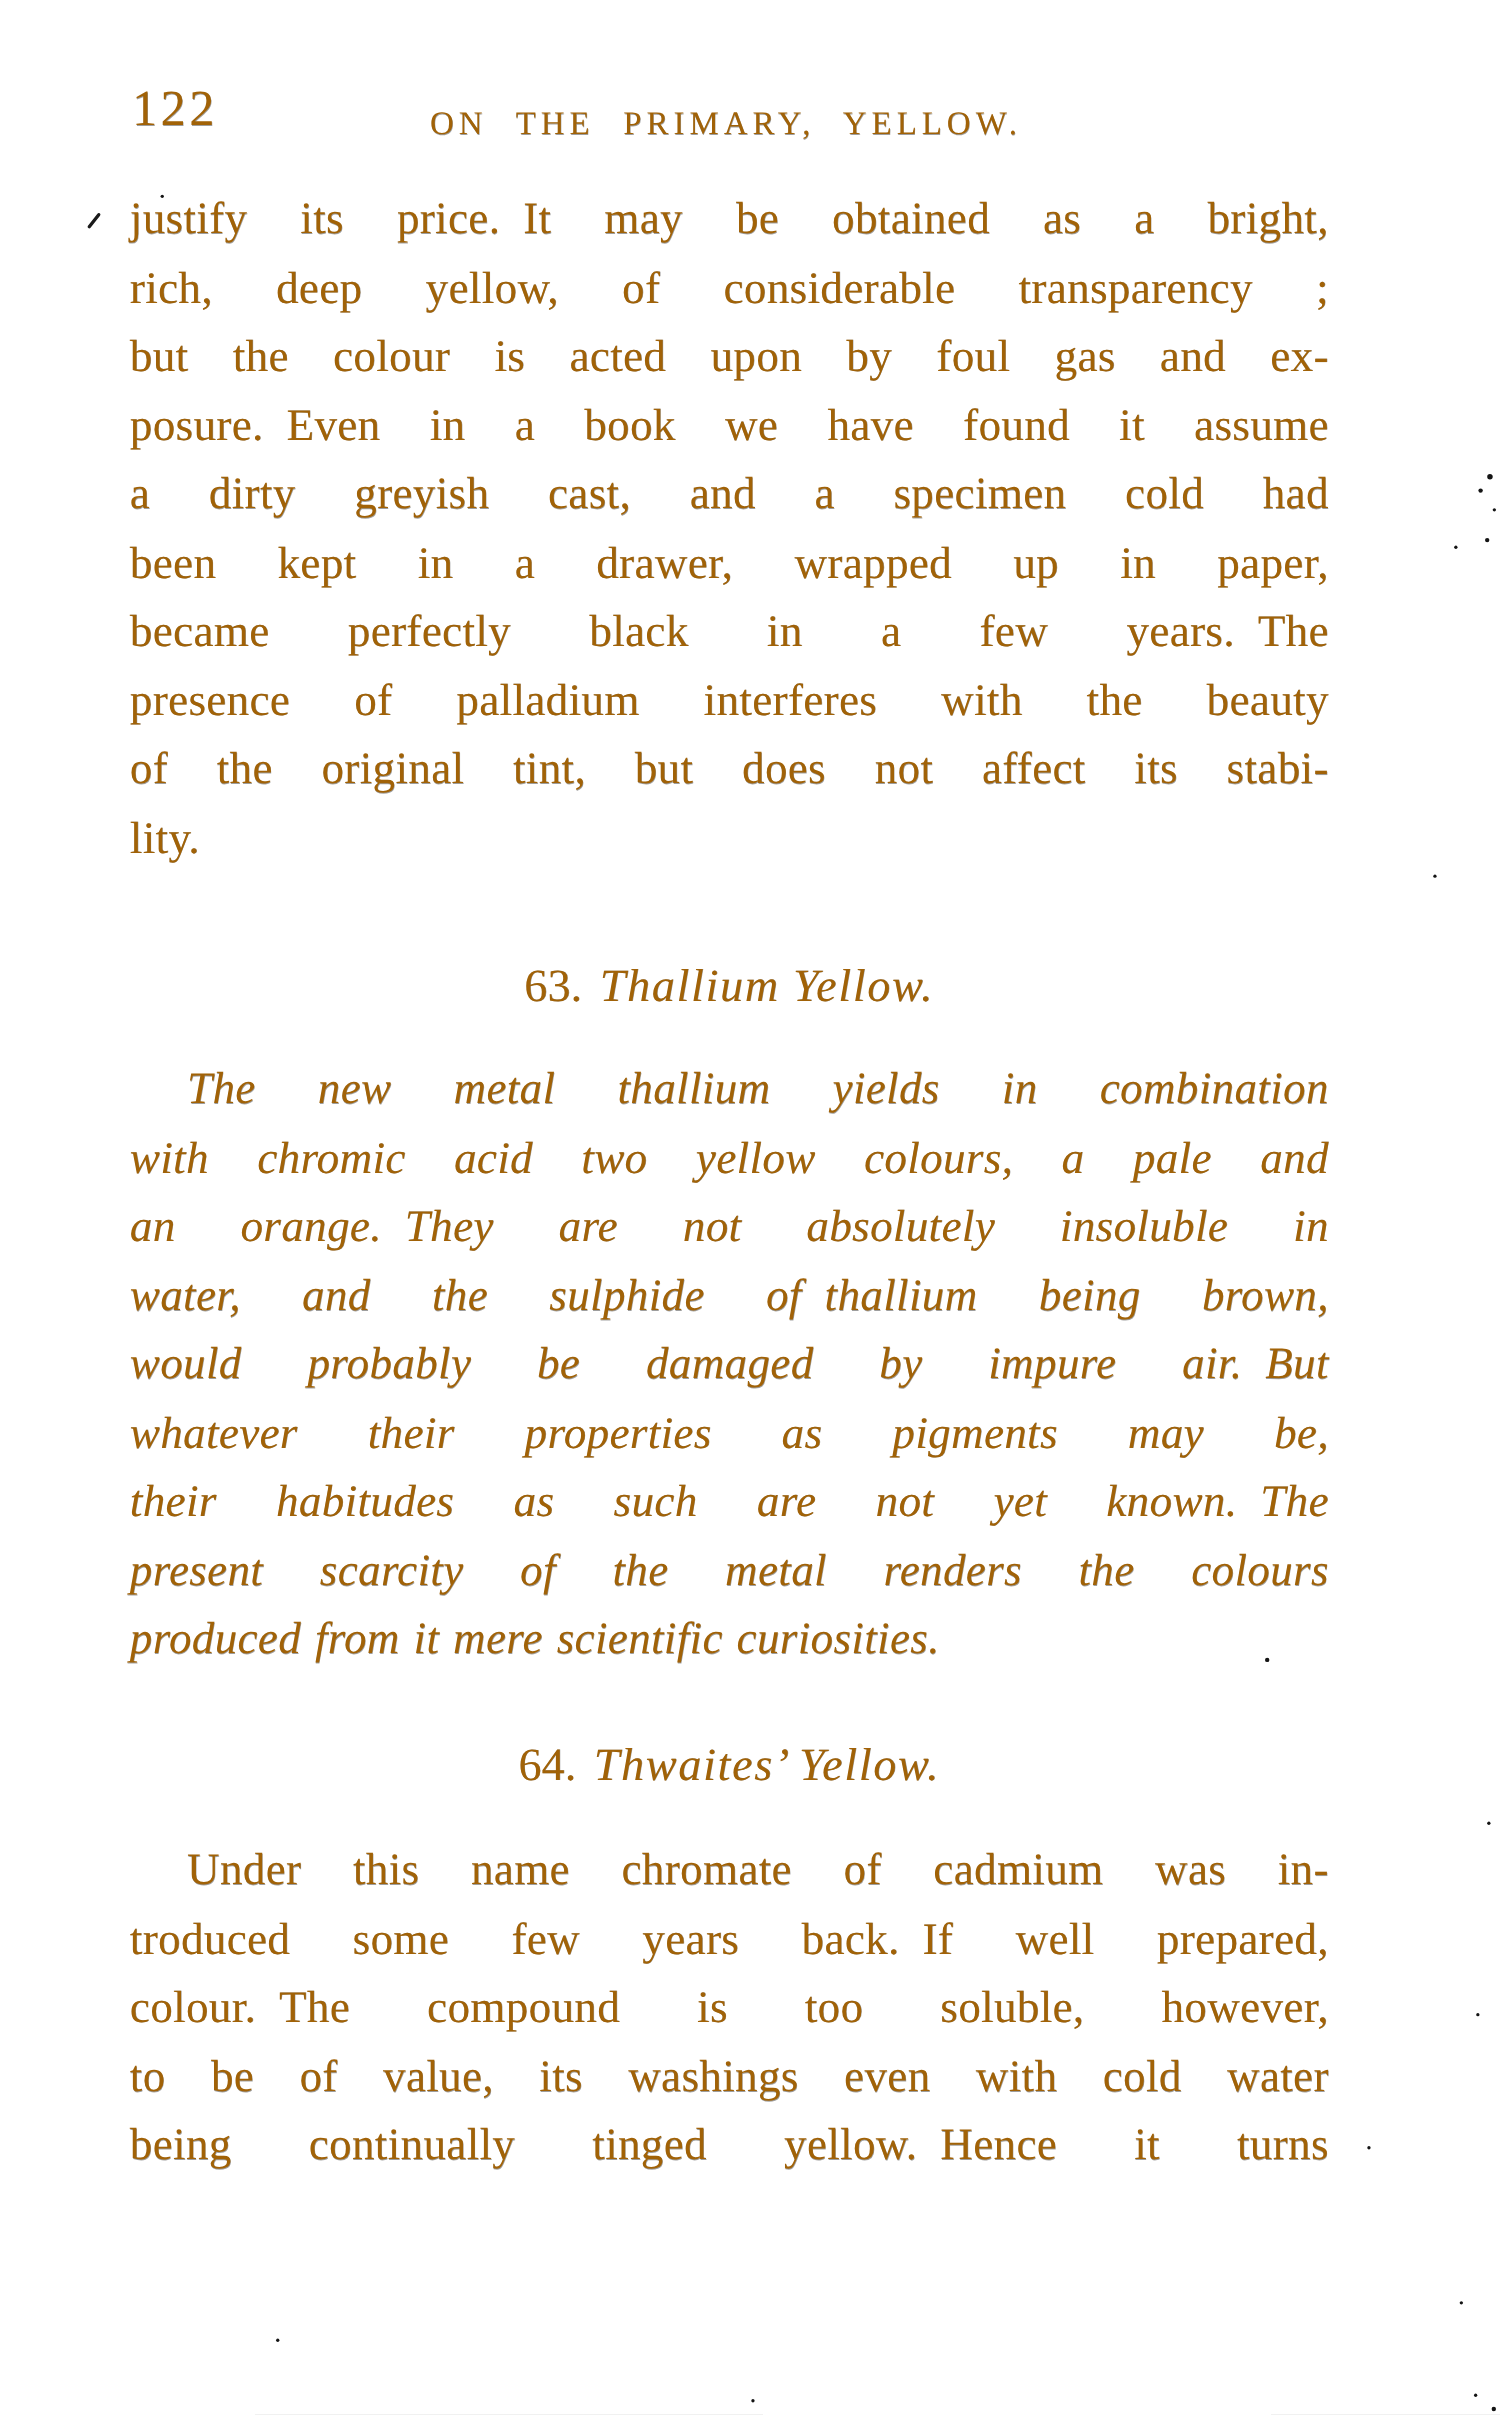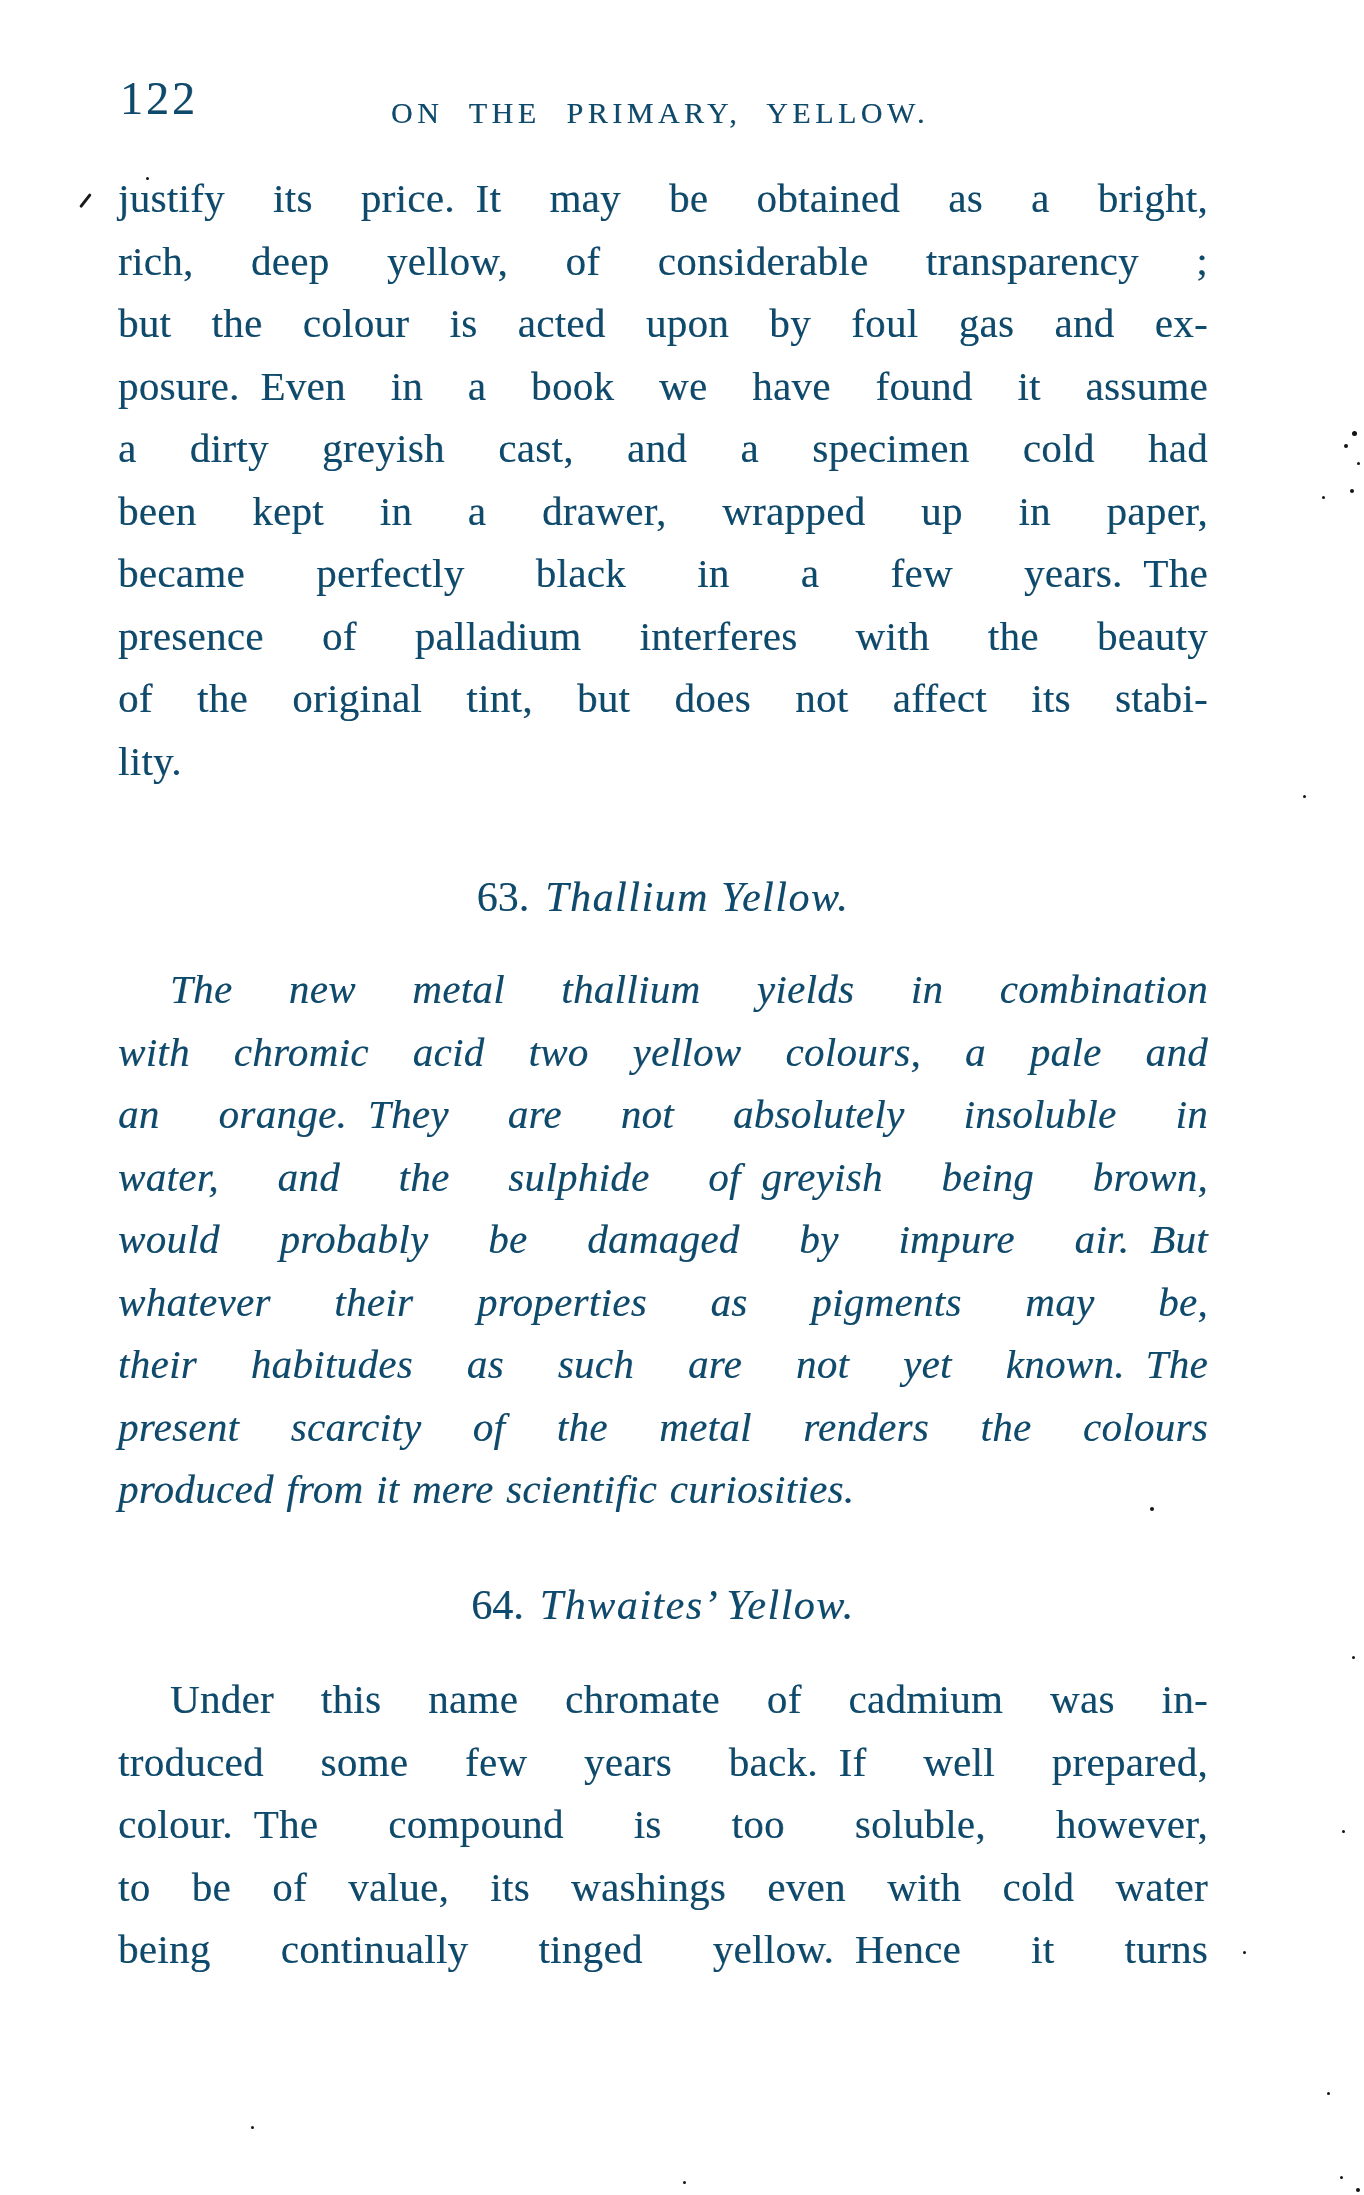--- a/index.html
+++ b/index.html
@@ -2,21 +2,21 @@
 <html><head>
 <meta charset="utf-8">
 <style>
   html,body { margin:0; padding:0; background:#e8e8e8; }
   .page {
     position:relative;
     width:1364px; height:2195px;
     margin:0 auto;
     background:#ffffff;
     font-family:"Liberation Serif","DejaVu Serif",serif;
-    color:#0c4a6e;
+    color:#a16207;
     overflow:hidden;
     text-shadow:0.4px 0.4px 0 rgba(0,0,0,0.38);
   }
   .pagenum {
     position:absolute; left:120px; top:76px;
     font-size:46px; line-height:46px; letter-spacing:3px;
   }
   .runhead {
     position:absolute; left:0; top:96px; width:1364px;
     text-align:center;
@@ -68,21 +68,21 @@
   </div>
 
   <div class="sechead" style="top:872px;">
     <span class="secnum">63.</span><span class="sectitle">Thallium Yellow.</span>
   </div>
 
   <div class="block" style="top:958px;font-style:italic;">
     <div class="ln indent">The new metal thallium yields in combination</div>
     <div class="ln">with chromic acid two yellow colours, a pale and</div>
     <div class="ln">an orange. They are not absolutely insoluble in</div>
-    <div class="ln">water, and the sulphide of greyish being brown,</div>
+    <div class="ln">water, and the sulphide of thallium being brown,</div>
     <div class="ln">would probably be damaged by impure air. But</div>
     <div class="ln">whatever their properties as pigments may be,</div>
     <div class="ln">their habitudes as such are not yet known. The</div>
     <div class="ln">present scarcity of the metal renders the colours</div>
     <div class="ln endline">produced from it mere scientific curiosities.</div>
   </div>
 
   <div class="sechead" style="top:1580px;">
     <span class="secnum">64.</span><span class="sectitle">Thwaites’ Yellow.</span>
   </div>

